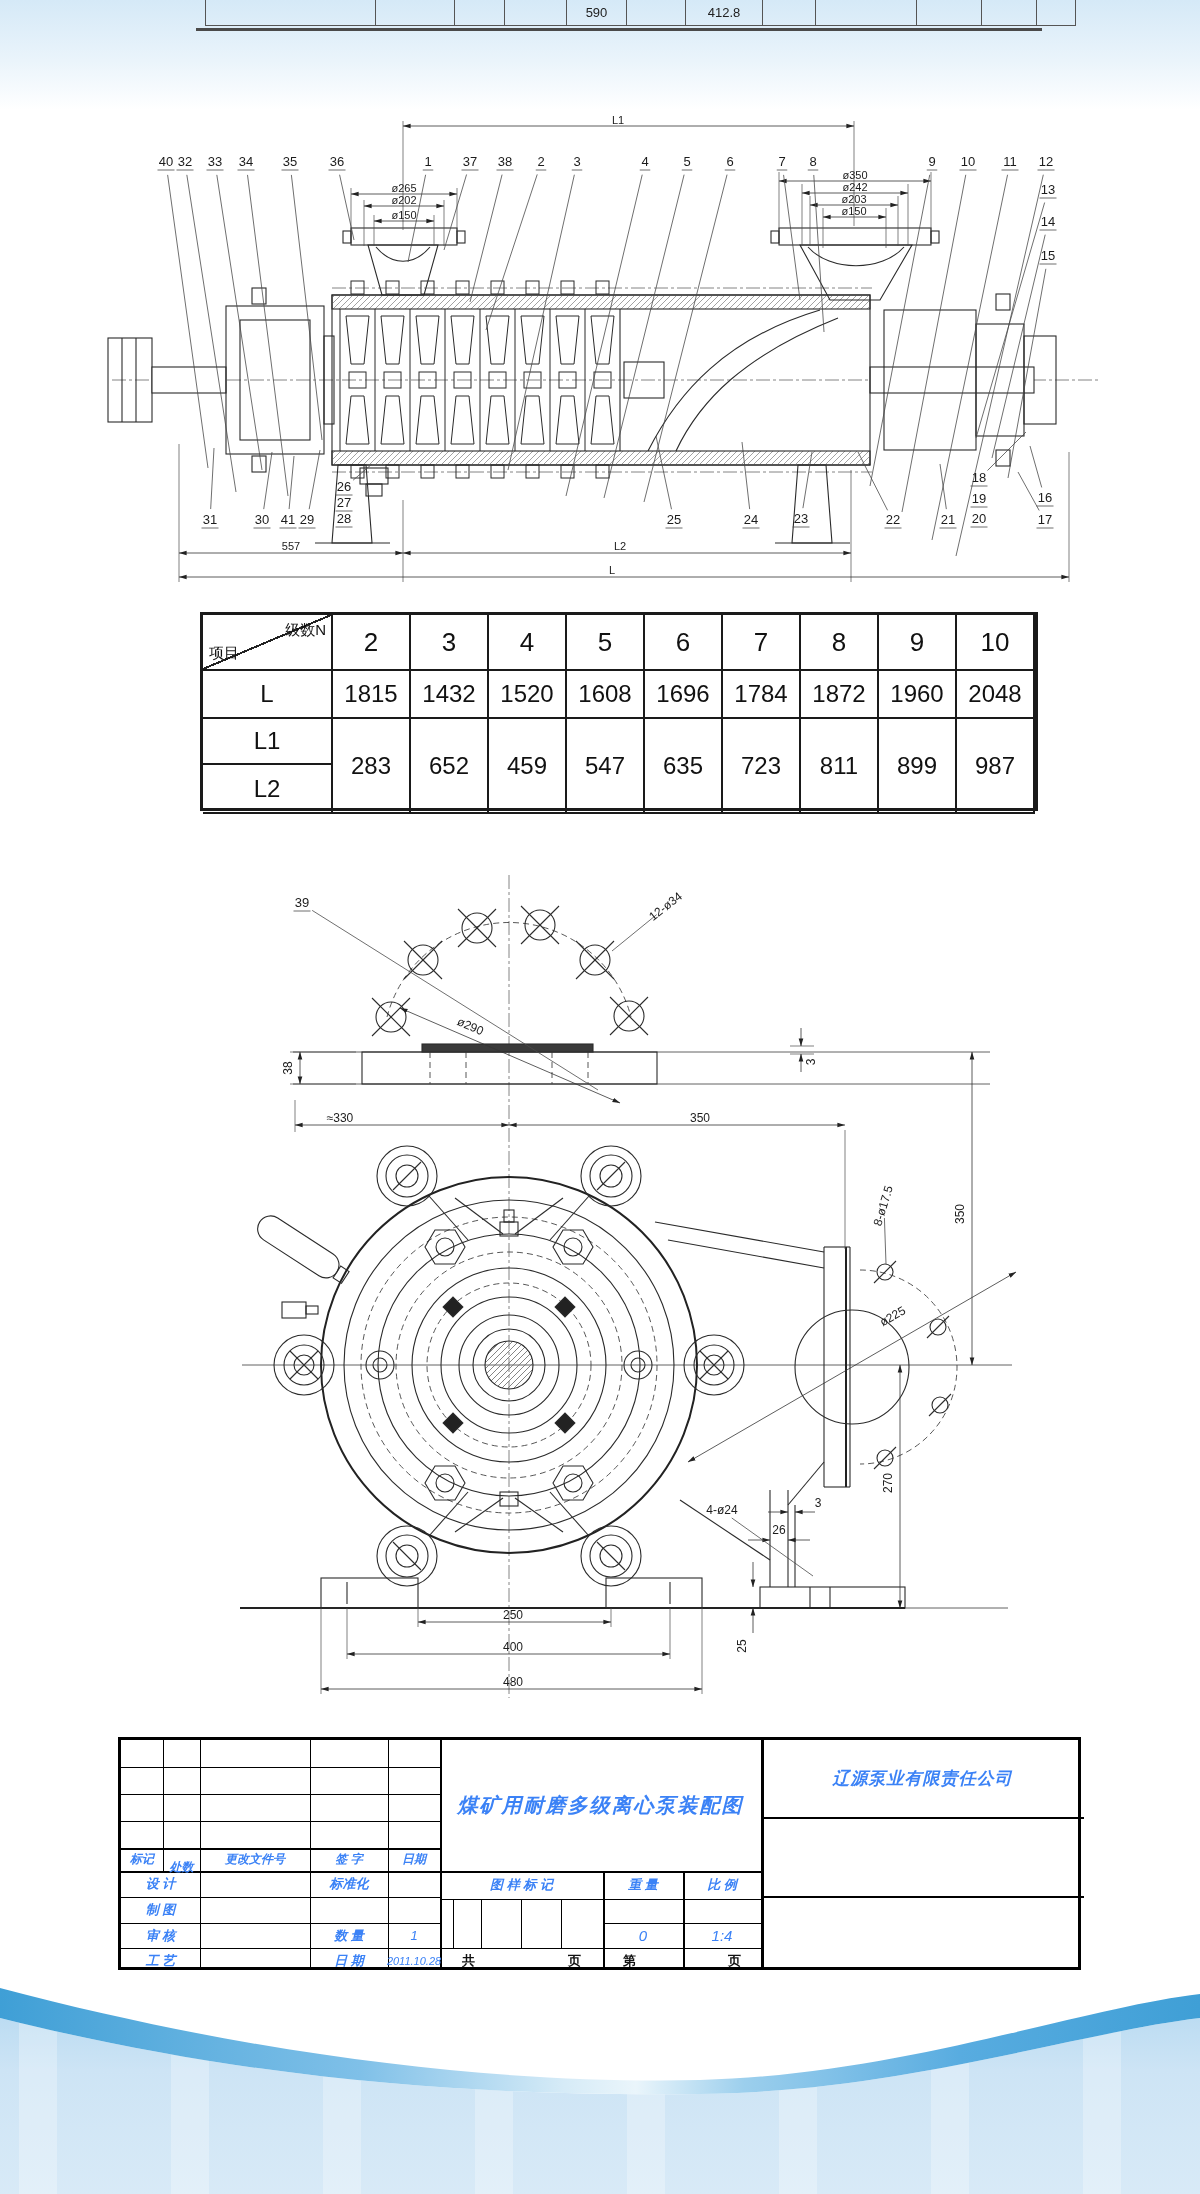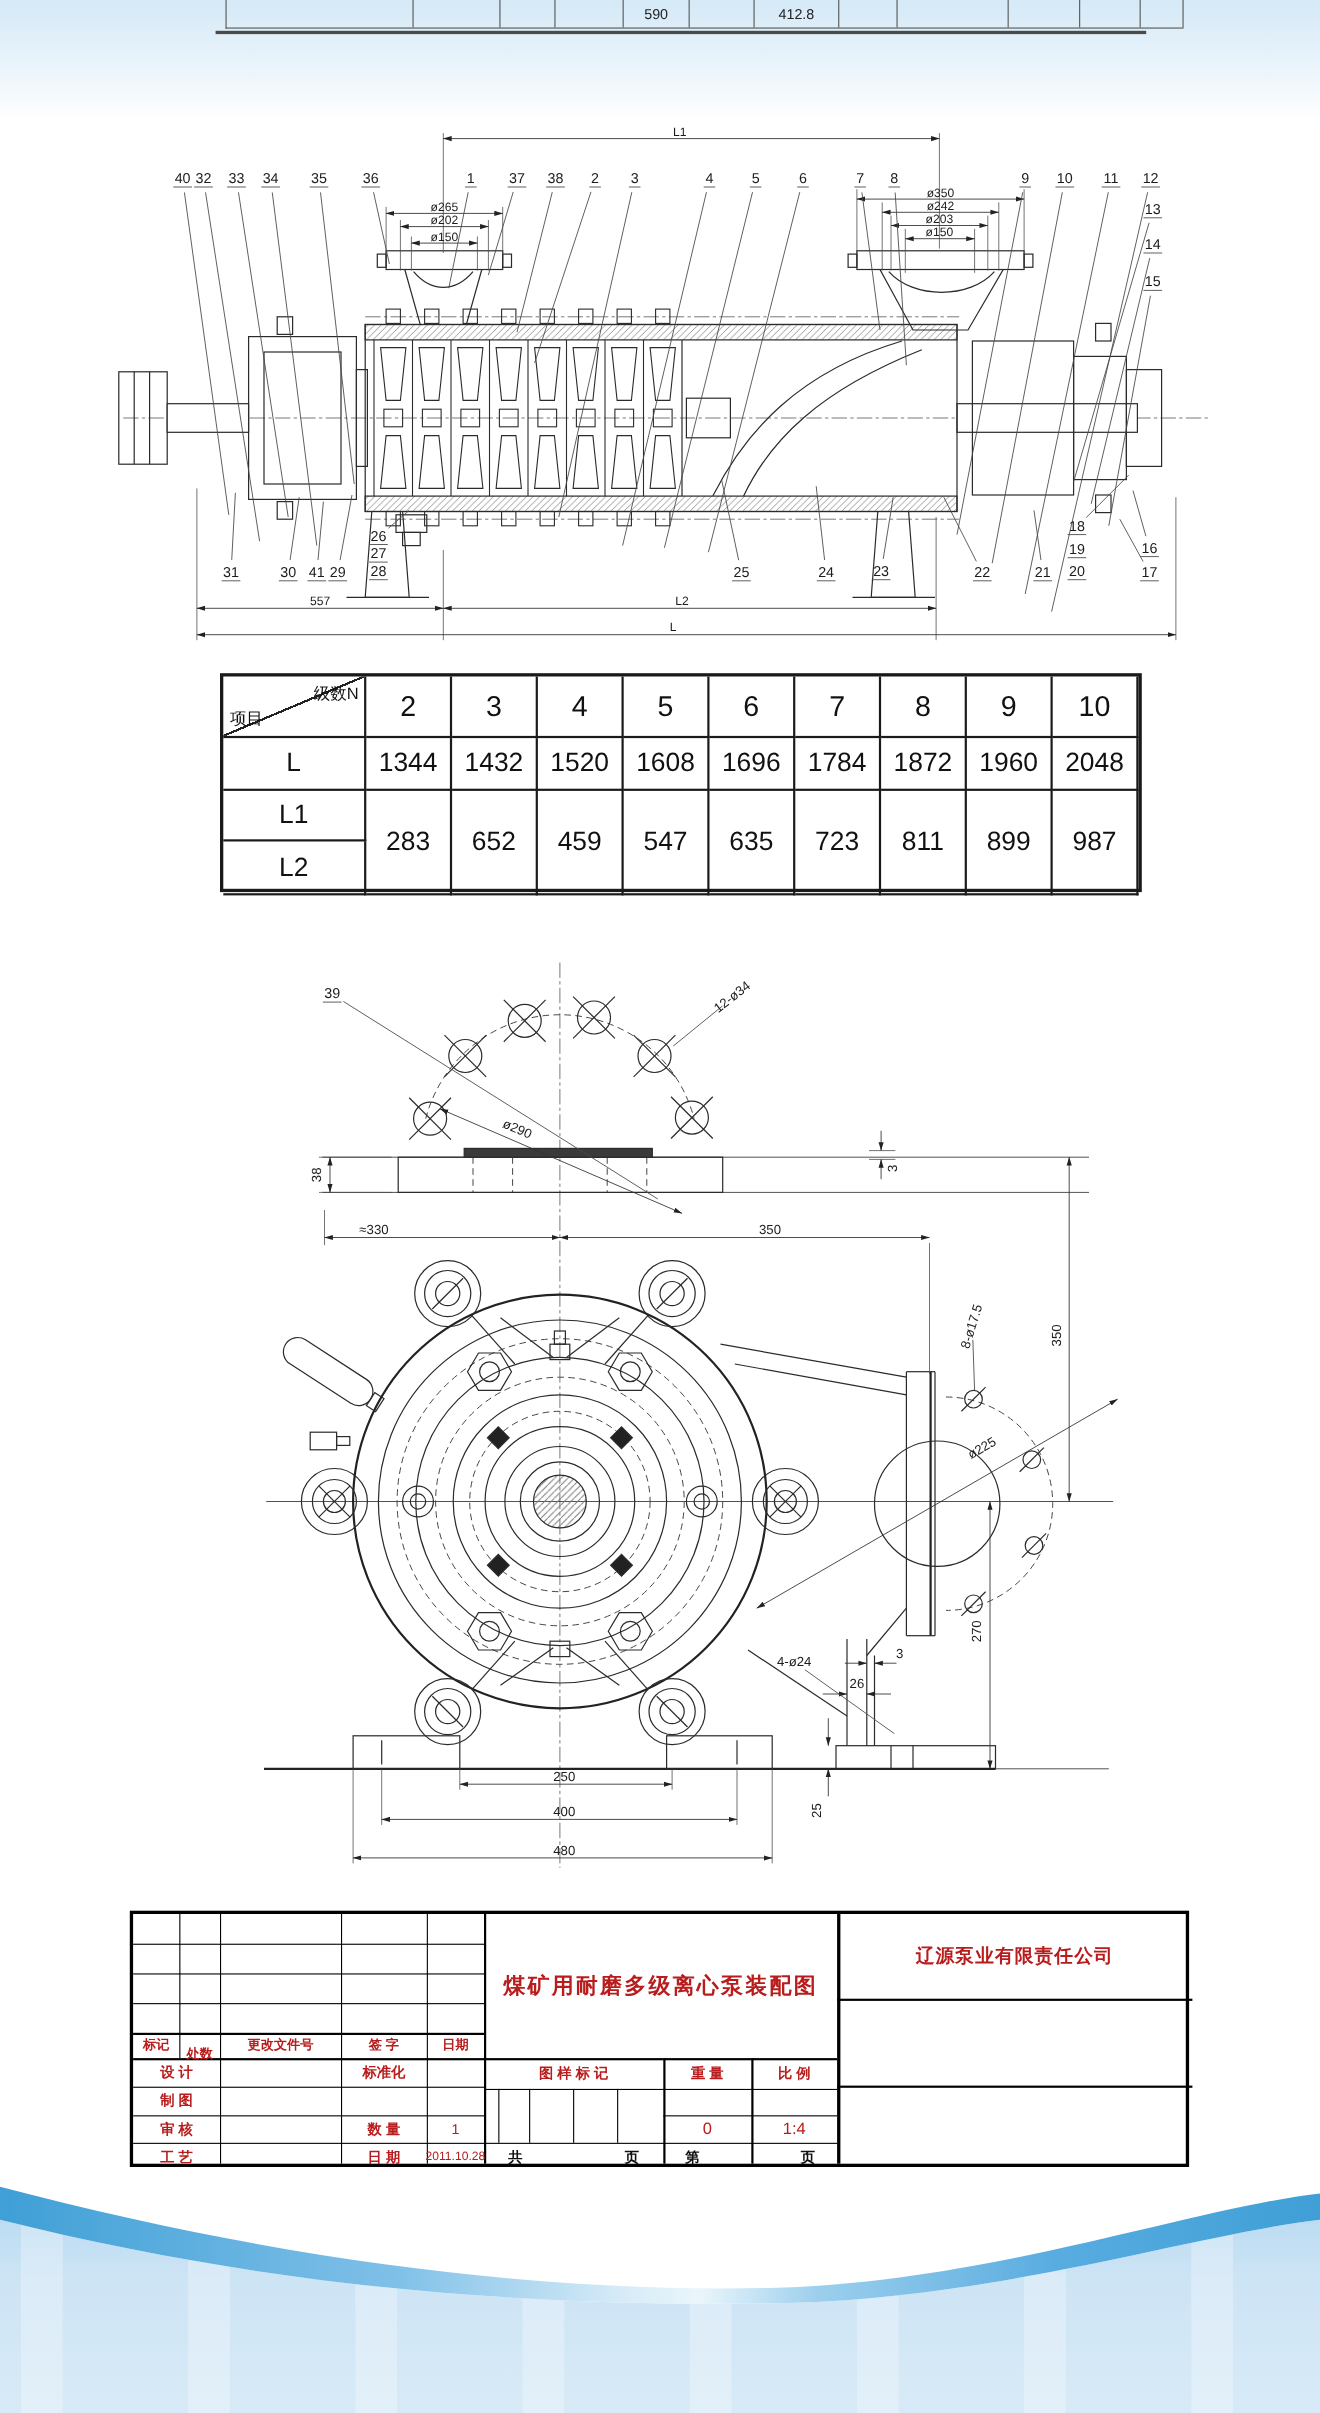--- a/index.html
+++ b/index.html
@@ -34,21 +34,21 @@
         border:3px solid #1a1a1a;background:#fff;box-sizing:border-box;}
   .stable .c{border-right:2px solid #1a1a1a;border-bottom:2px solid #1a1a1a;display:flex;
         align-items:center;justify-content:center;font-size:24px;color:#111;}
   .stable .hd{font-size:26px;}
   .diag{position:relative;background:linear-gradient(to bottom right,transparent calc(50% - 1px),#222 calc(50% - 1px),#222 calc(50% + 1px),transparent calc(50% + 1px));padding-left:47px;}
   .diag .dtop{position:absolute;right:5px;top:6px;font-size:15px;}
   .diag .dbot{position:absolute;left:6px;bottom:6px;font-size:15px;}
   
   .tblock{position:absolute;left:118px;top:1737px;width:963px;height:233px;border:3px solid #000;box-sizing:border-box;background:#fff;}
   .vl,.hl{position:absolute;background:#000;}
-  .tx{position:absolute;display:flex;align-items:center;justify-content:center;color:#b91c1c;font-size:13px;white-space:nowrap;}
+  .tx{position:absolute;display:flex;align-items:center;justify-content:center;color:#3b82f6;font-size:13px;white-space:nowrap;font-style:italic;}
   .tx.b{font-weight:bold;}
   .pgrow{position:absolute;display:flex;align-items:center;justify-content:space-between;font-size:13px;font-weight:bold;}
   
   svg.swoosh{position:absolute;left:0;top:1960px;}
 </style>
 </head>
 <body>
 
 <div class="page">
 
@@ -318,21 +318,21 @@
     <div class="c hd">2</div>
     <div class="c hd">3</div>
     <div class="c hd">4</div>
     <div class="c hd">5</div>
     <div class="c hd">6</div>
     <div class="c hd">7</div>
     <div class="c hd">8</div>
     <div class="c hd">9</div>
     <div class="c hd">10</div>
     <div class="c">L</div>
-    <div class="c">1344</div>
+    <div class="c">1815</div>
     <div class="c">1432</div>
     <div class="c">1520</div>
     <div class="c">1608</div>
     <div class="c">1696</div>
     <div class="c">1784</div>
     <div class="c">1872</div>
     <div class="c">1960</div>
     <div class="c">2048</div>
     <div class="c" style="grid-row:3;grid-column:1">L1</div>
     <div class="c" style="grid-row:3/5;grid-column:2">283</div>

